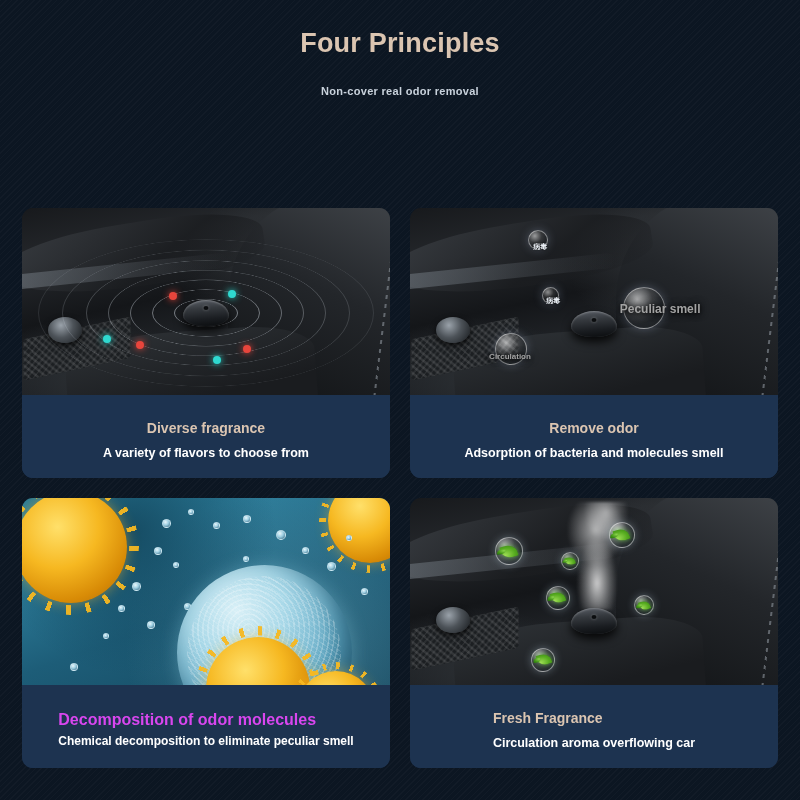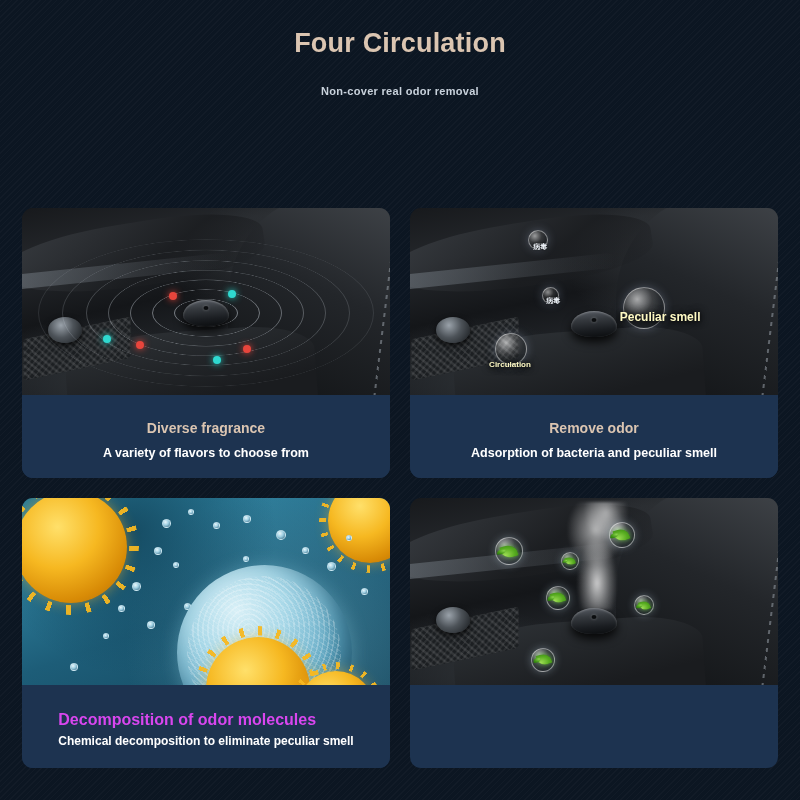--- a/index.html
+++ b/index.html
@@ -227,26 +227,25 @@
     z-index:8;
     color:#e9eef4;
     font-size:7px;
     font-weight:bold;
     text-shadow:0 0 3px rgba(0,0,0,.9);
     white-space:nowrap;
   }
   .smell-label {
     position:absolute;
     z-index:9;
-    color:#fef9c3;
+    color:#a3a3a3;
     font-weight:bold;
     font-size:12px;
     text-shadow:0 1px 4px rgba(0,0,0,.95), 0 0 8px rgba(0,0,0,.7);
     white-space:nowrap;
-    margin-top:8px;
   }
   .smell-label.tiny { font-size:8px; }
 
   
   .micro-bg {
     position:absolute; inset:0;
     background:
       radial-gradient(circle at 30% 18%, rgba(14,60,82,.75) 0%, rgba(0,0,0,0) 48%),
       radial-gradient(circle at 75% 80%, rgba(120,185,205,.35) 0%, rgba(0,0,0,0) 55%),
       linear-gradient(160deg,#2f8aa8 0%,#2d7d9a 25%,#1d5d78 55%,#15475e 100%);
@@ -321,21 +320,21 @@
     width:54%; height:42%;
     background:radial-gradient(ellipse at 80% 30%, #8ad44a 0%, #3f9216 60%, #256c0e 100%);
     border-radius:72% 0 72% 0;
     transform:translate(-46%,36%) rotate(14deg);
   }
 </style>
 </head>
 <body>
 
 <div class="header">
-  <div class="headline">Four Circulation</div>
+  <div class="headline">Four Principles</div>
   <div class="tagline">Non-cover real odor removal</div>
 </div>
 
 <div class="grid">
 
   <div class="card">
     <div class="card-media">
       <div class="car-bg"></div>
       <div class="car-seat">
         <div class="car-seat-stitch"></div>
@@ -397,21 +396,21 @@
 
       <div class="bubble" style="left:23%;top:67%;width:32px;height:32px;"></div>
       <div class="smell-label tiny" style="left:21.5%;top:77%;">Circulation</div>
 
       <div class="puck" style="top:62%;"></div>
     </div>
 
     <div class="card-caption">
       <div class="cap-inner">
         <div class="cap-title">Remove odor</div>
-        <div class="cap-desc">Adsorption of bacteria and peculiar smell</div>
+        <div class="cap-desc">Adsorption of bacteria and molecules smell</div>
       </div>
     </div>
   </div>
 
   <div class="card">
     <div class="card-media">
       <div class="micro-bg"></div>
 
       <div class="virus" style="left:-2%;top:-4%;width:112px;height:112px;"></div>
       <div class="virus" style="right:-6%;top:-10%;width:84px;height:84px;"></div>
@@ -477,15 +476,21 @@
       <div class="leaf-bubble" style="left:61%;top:52%;width:20px;height:20px;">
           <span class="leaf"></span>
         </div>
       <div class="leaf-bubble" style="left:33%;top:80%;width:24px;height:24px;">
           <span class="leaf"></span>
         </div>
 
       <div class="puck" style="top:66%;"></div>
     </div>
 
+    <div class="card-caption align-left">
+      <div class="cap-inner">
+        <div class="cap-title">Fresh Fragrance</div>
+        <div class="cap-desc">Circulation aroma overflowing car</div>
+      </div>
+    </div>
   </div>
 
 </div>
 
 </body></html>

